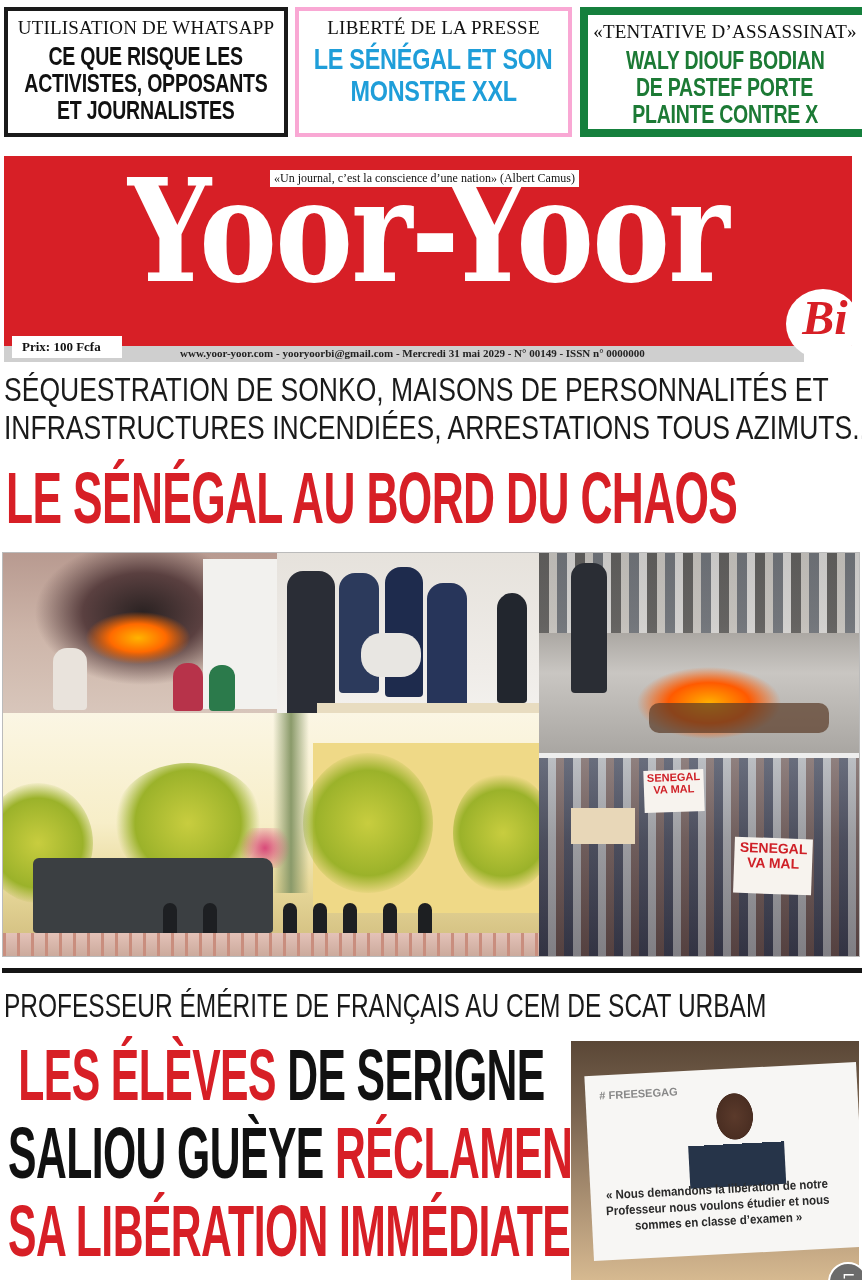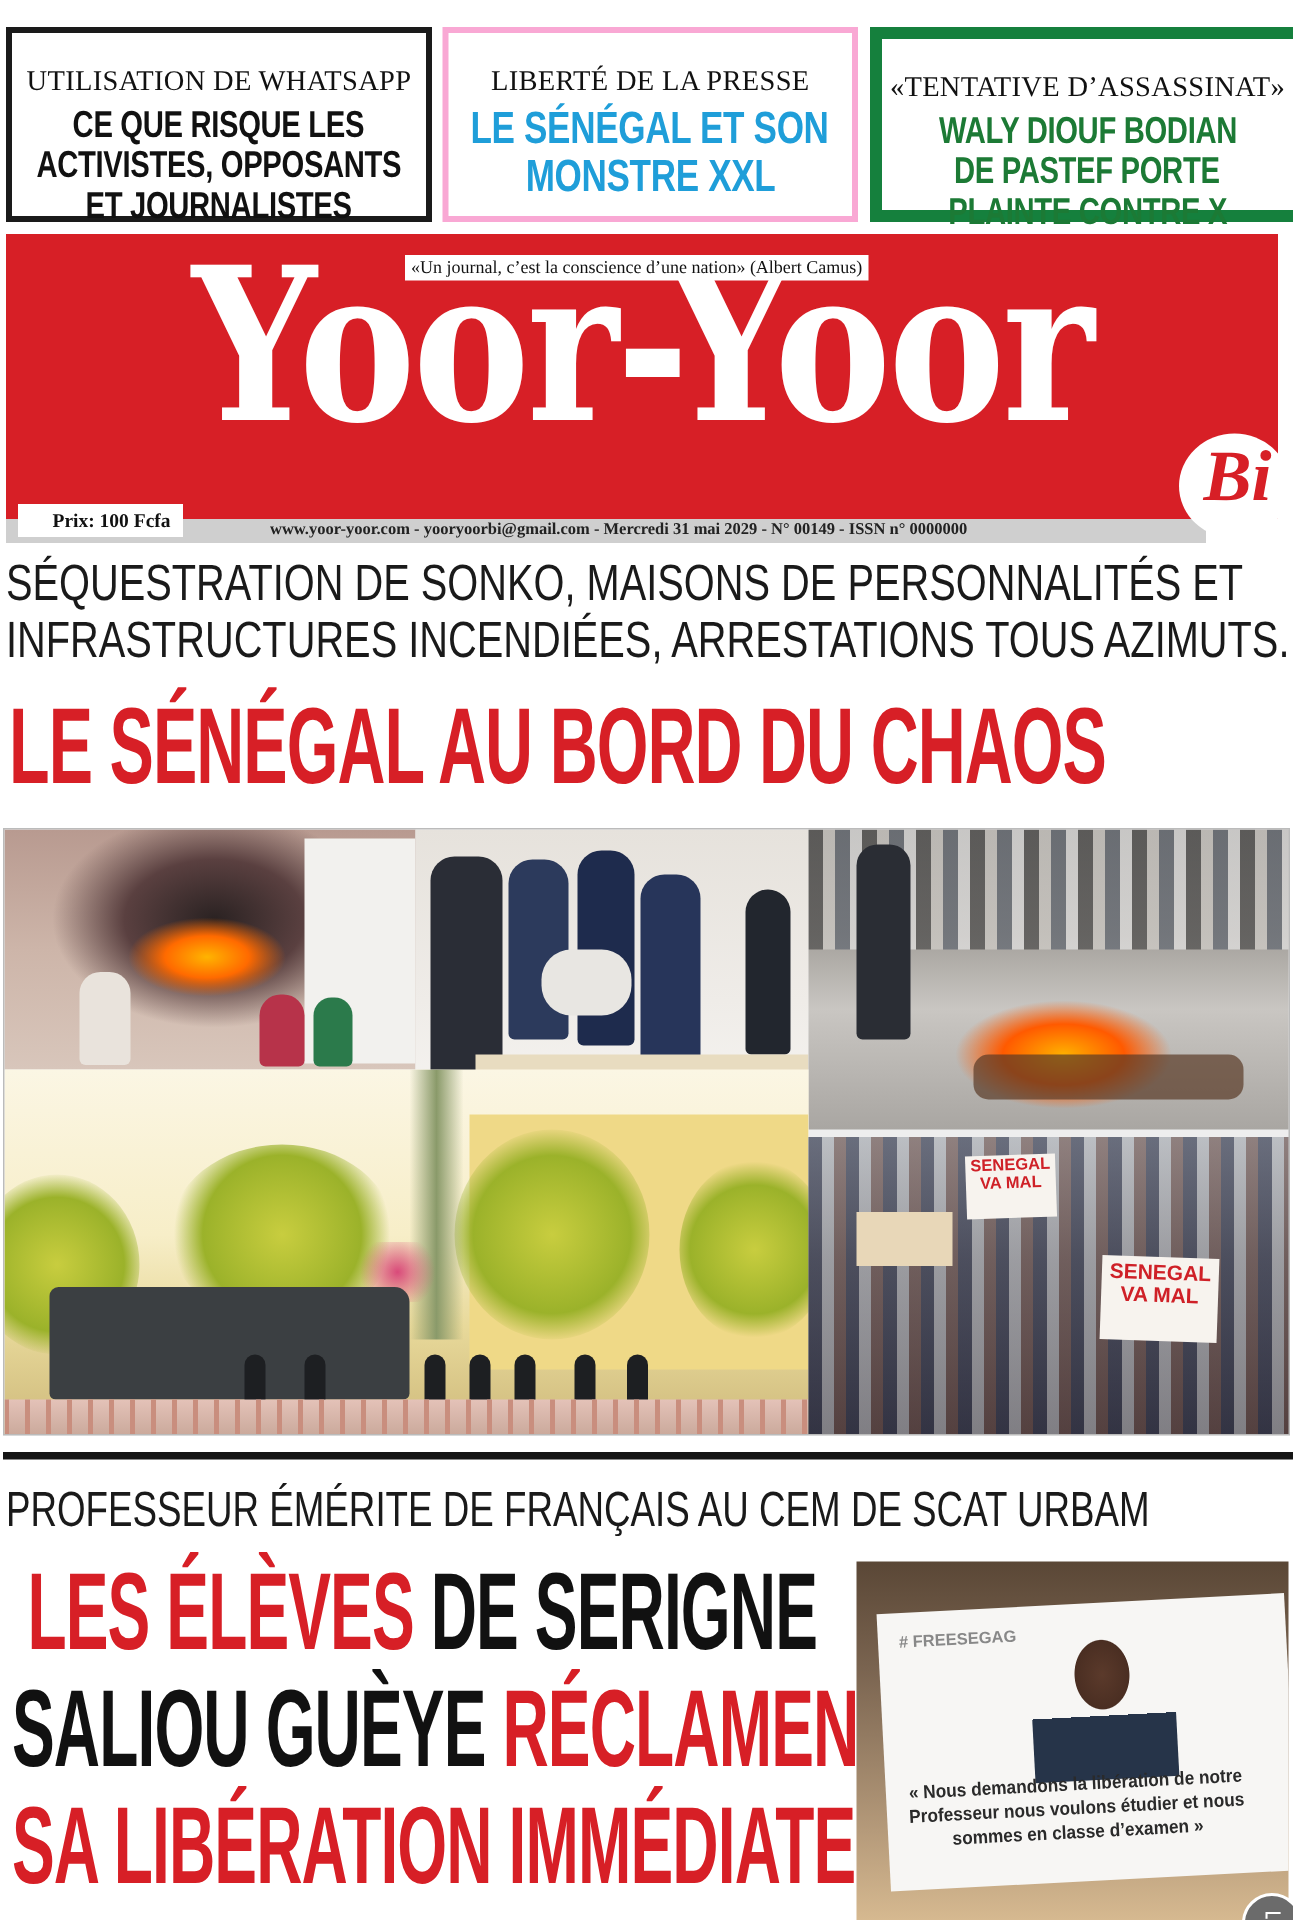--- a/index.html
+++ b/index.html
@@ -3,24 +3,24 @@
   <meta charset="utf-8">
   <style>
     * { margin: 0; padding: 0; box-sizing: border-box; }
     html, body { width: 862px; height: 1280px; overflow: hidden; background: #ffffff; }
     body { position: relative; font-family: "Liberation Sans", sans-serif; }
 
     .cond { font-family: "Liberation Sans Narrow", "Liberation Sans", sans-serif; font-stretch: condensed; }
 
     
     .teaser {
-      position: absolute; top: 18px; height: 130px;
+      position: absolute; top: 7px; height: 130px;
       text-align: center; background: #fff;
       display: flex; flex-direction: column; align-items: center; justify-content: flex-start;
-      padding-top: 22px;
+      padding-top: 6px;
     }
     .teaser .kicker {
       font-family: "Liberation Serif", serif;
       font-size: 19px; color: #111; letter-spacing: 0.2px; line-height: 22px;
       margin-bottom: 4px;
     }
     .teaser .head {
       font-family: "Liberation Sans", sans-serif;
       font-weight: 900; font-size: 25px; line-height: 27px;
       transform: scaleX(0.78); transform-origin: center top;
@@ -57,21 +57,21 @@
     }
     #info-text {
       position: absolute; left: 180px; top: 345px;
       font-family: "Liberation Serif", serif; font-size: 11px; line-height: 17px; color: #222;
       white-space: nowrap; font-weight: bold;
     }
     #price-box {
       position: absolute; left: 12px; top: 336px; width: 110px; height: 22px;
       background: #ffffff; color: #111;
       font-family: "Liberation Serif", serif; font-weight: bold; font-size: 13px; line-height: 22px;
-      padding-left: 23px;
+      padding-left: 10px;
     }
     #bi-logo {
       position: absolute; left: 786px; top: 289px; width: 74px; height: 70px;
       border-radius: 50%; background: #ffffff;
     }
     #bi-text {
       position: absolute; left: 790px; top: 286px; width: 70px; text-align: center;
       font-family: "Liberation Serif", serif; font-style: italic; font-weight: bold;
       color: #d71f26; font-size: 48px; line-height: 64px;
     }

